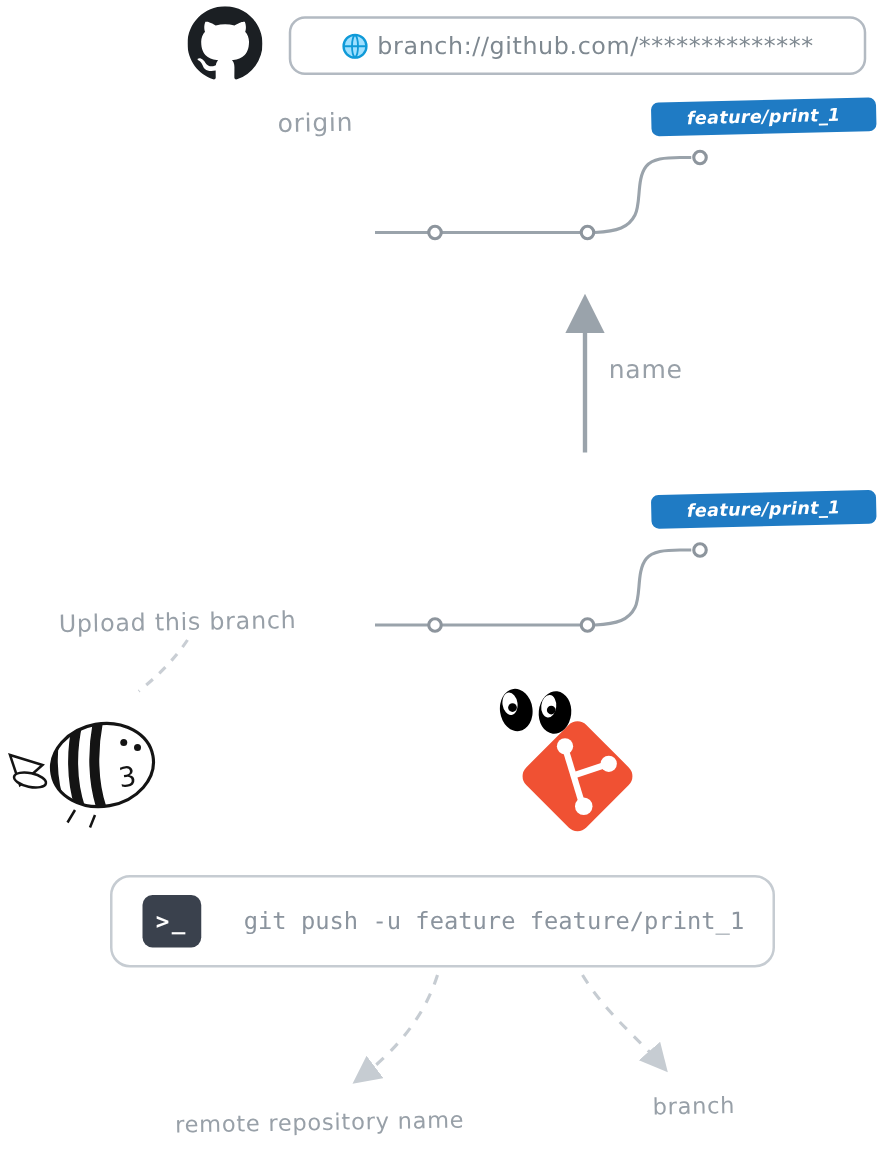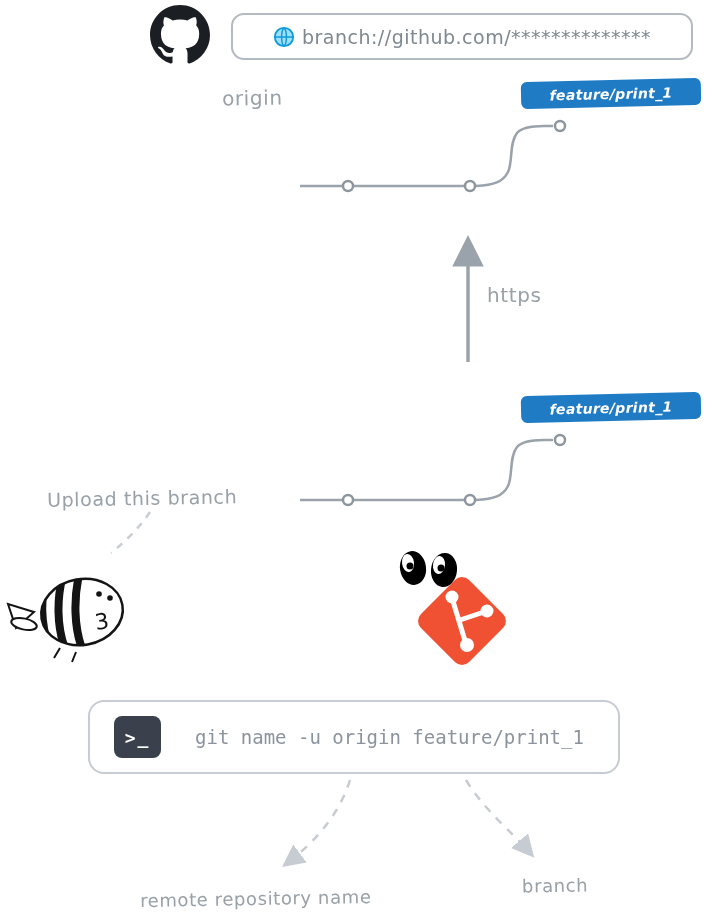--- a/index.html
+++ b/index.html
@@ -139,27 +139,27 @@
       <svg viewBox="0 0 24 24" width="22" height="22">
         <circle cx="12" cy="12" r="10" fill="#9fe0ff" stroke="#0f9ad8" stroke-width="2"></circle>
         <path d="M2 12h20 M12 2c3.5 3 3.5 17 0 20 M12 2c-3.5 3-3.5 17 0 20" stroke="#0f9ad8" stroke-width="1.6" fill="none"></path>
       </svg>
     </span>
     <span class="url-text">branch://github.com/**************</span>
   </div>
 
   <div class="abs hand origin-label">origin</div>
   <div class="abs badge badge-remote">feature/print_1</div>
-  <div class="abs hand push-label">https</div>
+  <div class="abs hand push-label">name</div>
   <div class="abs badge badge-local">feature/print_1</div>
   <div class="abs hand upload-label">Upload this branch</div>
 
   <div class="abs command-box">
     <div class="term-icon">
       <span>&gt;_</span>
     </div>
-    <div class="command-text">git name -u origin feature/print_1</div>
+    <div class="command-text">git push -u feature feature/print_1</div>
   </div>
 
   <div class="abs hand remote-name-label">remote repository name</div>
   <div class="abs hand branch-label">branch</div>
 
 </div>
 
 </body></html>

